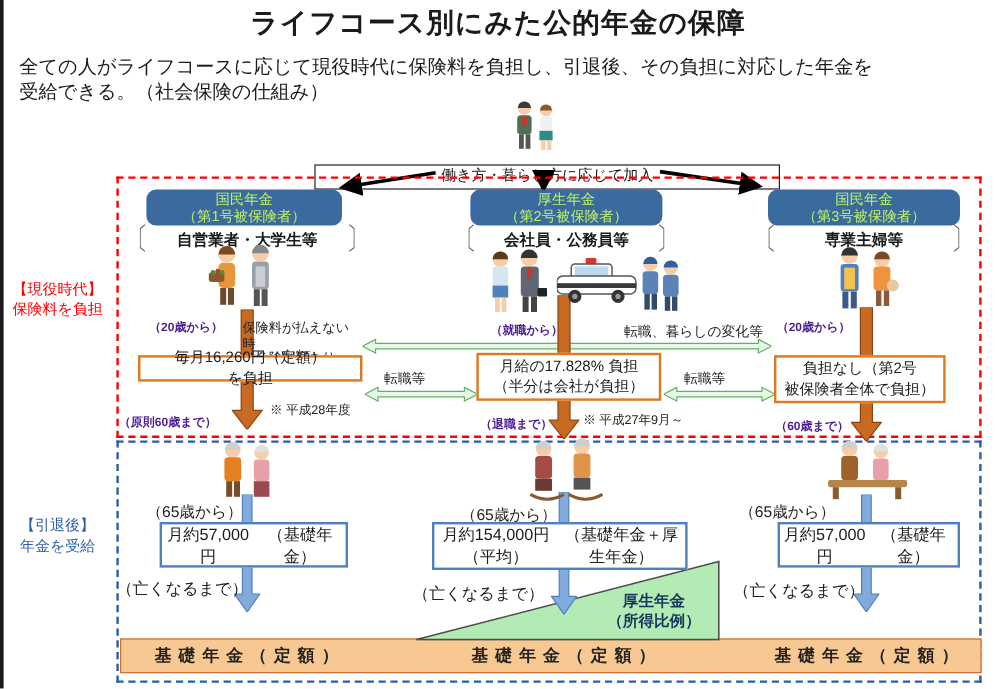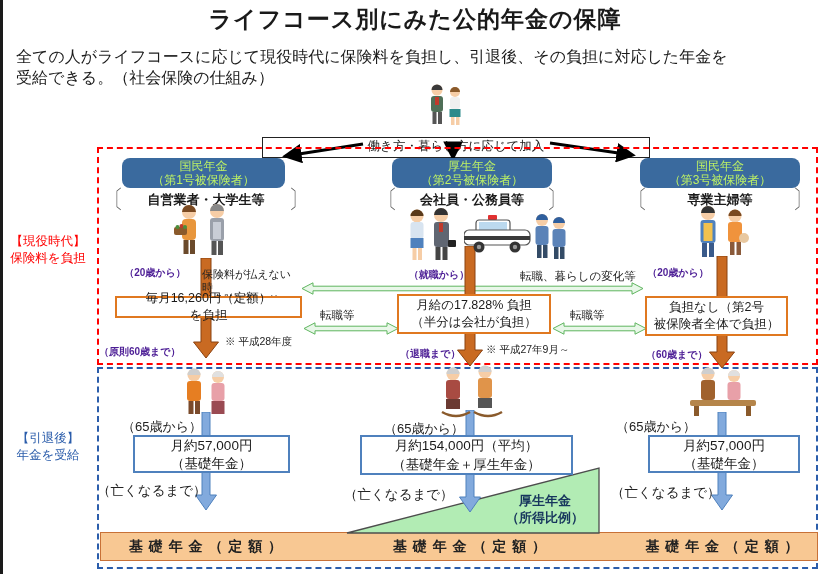--- a/index.html
+++ b/index.html
@@ -14,21 +14,21 @@
   .dashblue{border:2px dashed #2b5dab;box-sizing:border-box;}
   .sidelbl{font-size:12.5px;font-weight:normal;line-height:17px;}
   .hdr{background:#3a6a9e;color:#bef264;border-radius:8px;font-size:12px;line-height:14px;
        padding-top:1px;box-sizing:border-box;}
   .subrow{display:flex;justify-content:space-between;align-items:center;font-size:13px;font-weight:bold;}
   .brk{color:#555;font-weight:normal;font-size:17px;transform:scaleY(1.5);}
   .red{color:#4c1d95;font-weight:bold;font-size:10px;}
   .paybox{background:#fff;border:2px solid #e07820;font-size:12.5px;line-height:17px;
           box-sizing:border-box;display:flex;flex-direction:column;justify-content:center;}
   .penbox{background:#fff;border:2px solid #4f81bd;font-size:13.5px;line-height:17.5px;
-          box-sizing:border-box;display:flex;flex-direction:column;justify-content:space-between;}
+          box-sizing:border-box;display:flex;flex-direction:row;justify-content:space-between;}
   .note{font-size:10.5px;color:#222;}
   .ann{font-size:11.5px;font-weight:normal;color:#222;}
   .small{font-size:11px;line-height:12.5px;color:#222;}
   .blk{font-size:13px;color:#222;}
   .bar{background:#f8c893;border:1.2px solid #c87137;box-sizing:border-box;}
   .barlbl{font-size:14px;font-weight:bold;color:#222;letter-spacing:1px;}
   .tri-lbl{font-size:13px;font-weight:bold;color:#17365d;line-height:17px;}
   svg{display:block;}
 </style>
 </head>

